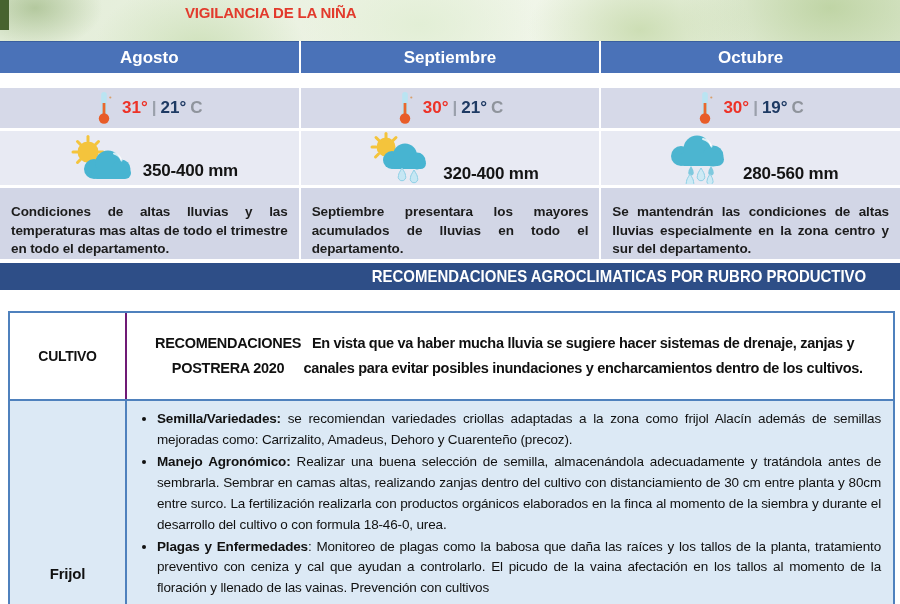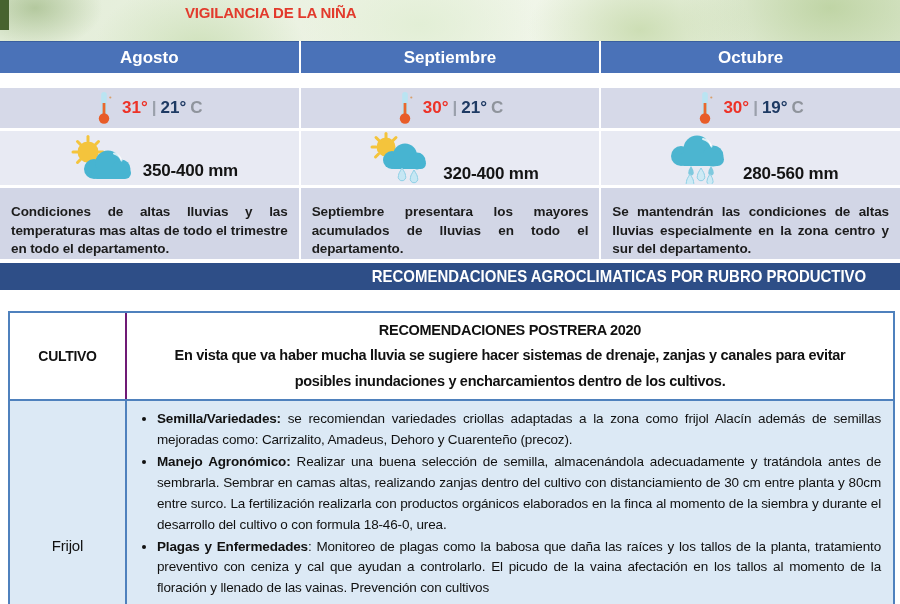--- a/index.html
+++ b/index.html
@@ -51,31 +51,31 @@
     align-items:center; justify-content:flex-end; }
   .banner .label { color:#fff; font-weight:bold; font-size:17px; white-space:nowrap;
     transform:scaleX(.88); transform-origin:center; letter-spacing:0; }
 
   
   .rec-table { margin:21px 5px 0 8px; border:2px solid #4f81bd; }
   .rec-grid { display:grid; grid-template-columns:117px 1fr; }
   .rec-head { height:86px; background:#fff; }
   .crop-head-cell { border-right:2px solid #701a75; display:flex; align-items:center;
     justify-content:center; font-weight:bold; font-size:14px; letter-spacing:-0.3px; color:#111; }
-  .rec-head-cell { display:flex; flex-direction:column; align-items:center;
+  .rec-head-cell { display:flex; flex-direction:row; align-items:center;
     justify-content:center; padding:4px 28px; text-align:center; }
   .rec-title { font-weight:bold; font-size:14.5px; color:#111; letter-spacing:-0.3px;
     line-height:1.75; }
   .rec-sub   { font-weight:bold; font-size:14.5px; color:#111; letter-spacing:-0.3px;
     line-height:1.75; }
 
   .crop-row { border-top:2px solid #4f81bd; background:#dce9f5; height:300px; }
   .crop-name-cell { position:relative; border-right:2px solid #4f81bd; }
-  .crop-name { position:absolute; top:136px; left:0; right:0; text-align:center;
-    font-weight:normal; font-size:15px; color:#111; letter-spacing:-0.2px; }
+  .crop-name { position:absolute; top:164px; left:0; right:0; text-align:center;
+    font-weight:bold; font-size:15px; color:#111; letter-spacing:-0.2px; }
   .crop-bullets { padding:8px 12px 0 14px; }
   .crop-bullets ul { list-style:disc; padding-left:16px; }
   .crop-bullets li { font-size:13.5px; color:#111; text-align:justify; line-height:1.55;
     letter-spacing:-0.15px; margin-bottom:1px; }
   .crop-bullets b { letter-spacing:-0.15px; }
 </style>
 </head>
 <body>
 
 <div class="hero">

